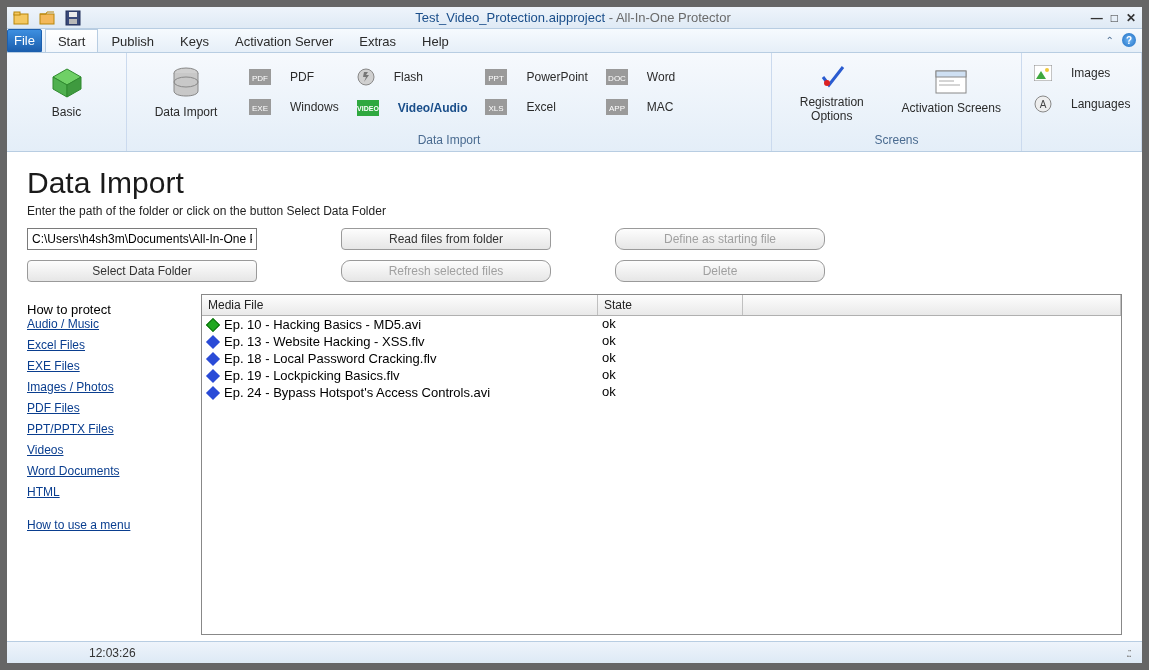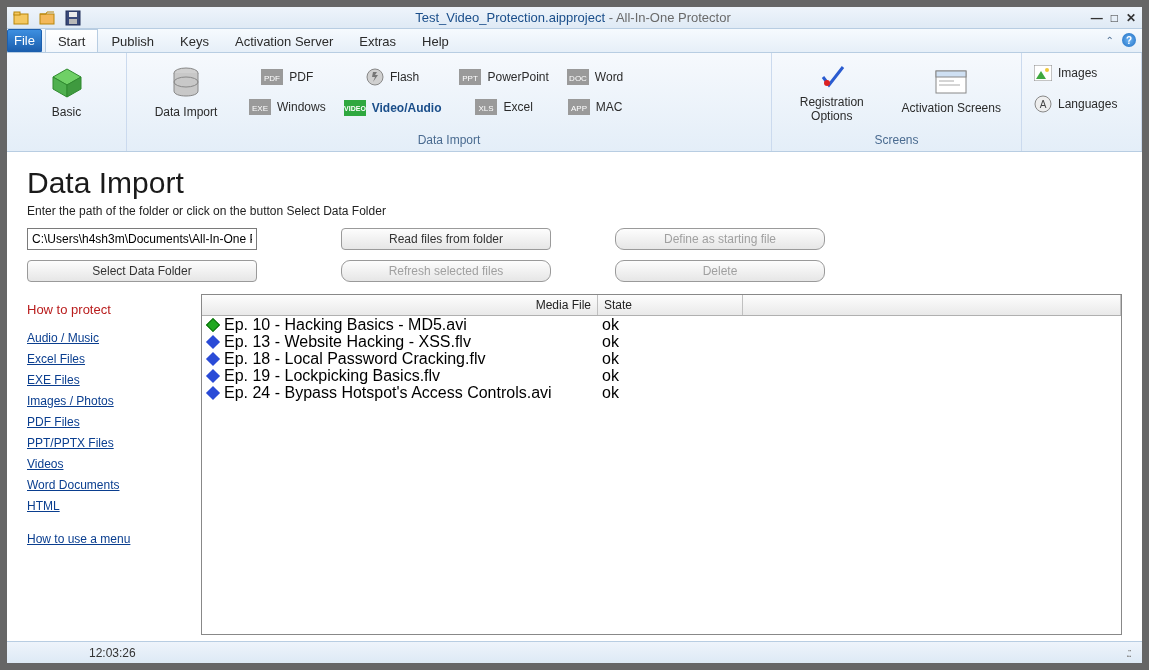--- a/index.html
+++ b/index.html
@@ -16,44 +16,44 @@
 .file-btn { background: linear-gradient(#3d8fe0, #1c5fae); color: #fff; padding: 3px 6px; border: 1px solid #1c5fae; border-radius: 2px 2px 0 0; margin: 0 3px 0 0; display: flex; align-items: center; font-size: 13px; }
 .menu-tab { padding: 4px 12px; color: #2b2b2b; font-size: 13px; display: flex; align-items: center; border: 1px solid transparent; border-bottom: none; cursor: default; }
 .menu-tab.active { background: linear-gradient(#fff, #f3f7fc); border-color: #b8cde2; }
 .ribbon { border-bottom: 1px solid #b8cde2; background: linear-gradient(#f6f9fd, #e4eef8); display: flex; align-items: stretch; }
 .ribbon-group { border-right: 1px solid #cbdaee; display: flex; flex-direction: column; }
 .rg-body { display: flex; align-items: center; gap: 18px; padding: 8px 14px; flex: 1; }
 .rg-label { text-align: center; font-size: 12px; color: #4a6b90; padding: 2px 0 4px; }
 .big-item { display: flex; flex-direction: column; align-items: center; gap: 4px; width: 90px; }
 .big-item .lbl { color: #2b2b2b; font-size: 12px; white-space: nowrap; text-align: center; }
 .small-stack { display: flex; flex-direction: column; gap: 14px; }
-.small-item { display: flex; align-items: center; gap: 6px; color: #2b2b2b; font-size: 12px; justify-content: center; }
+.small-item { display: flex; align-items: center; gap: 19px; color: #2b2b2b; font-size: 12px; }
 .small-item.active { color: #1a4e8a; font-weight: 600; }
 .icon-slot { display: inline-flex; align-items: center; justify-content: center; }
 .content { flex: 1; display: flex; flex-direction: column; padding: 14px 20px 6px; overflow: hidden; }
 .page-title { font-family: Arial, sans-serif; font-size: 30px; font-weight: 400; color: #1a1a1a; }
 .page-sub { font-size: 12px; color: #222; margin: 4px 0 10px; }
 .controls-row { display: grid; grid-template-columns: 250px 210px 210px; column-gap: 64px; row-gap: 10px; margin-bottom: 12px; }
 .path-input { width: 230px; height: 22px; border: 1px solid #7a7a7a; padding: 0 4px; font-size: 12px; }
 .btn { height: 22px; border: 1px solid #9a9a9a; border-radius: 4px; background: linear-gradient(#fdfdfd, #e6e6e6); color: #333; font-size: 12px; width: 210px; }
 .btn.disabled { color: #a0a0a0; border-radius: 9px; }
 .btn.sel { width: 230px; }
 .body-row { display: flex; gap: 18px; flex: 1; overflow: hidden; }
 .side-panel { width: 156px; padding-top: 8px; }
-.side-panel h4 { font-weight: 400; font-size: 13px; color: #b91c1c; margin-bottom: 14px; }
+.side-panel h4 { font-weight: 400; font-size: 13px; color: #000000; }
 .side-panel a { display: block; color: #0a3e8f; font-size: 12px; text-decoration: underline; margin-bottom: 7px; cursor: pointer; }
 .side-panel .gap { height: 12px; }
 .table-wrap { flex: 1; border: 1px solid #888; background: #fff; display: flex; flex-direction: column; overflow: hidden; }
 .thead { display: flex; background: linear-gradient(#fdfdfd, #e9e9e9); border-bottom: 1px solid #b0b0b0; }
 .th { padding: 3px 6px; font-size: 12px; color: #222; border-right: 1px solid #c0c0c0; }
-.th.c1 { flex: 0 0 396px; text-align: right; }
+.th.c1 { flex: 0 0 396px; }
 .th.c2 { flex: 0 0 145px; }
 .th.c3 { flex: 1; }
 .tbody { flex: 1; overflow: auto; }
-.tr { display: flex; padding: 8px 4px; align-items: center; height: 17px; font-size: 16px; }
+.tr { display: flex; padding: 0 4px; height: 17px; font-size: 13px; }
 .td.c1 { flex: 0 0 396px; display: flex; align-items: center; gap: 4px; }
 .td.c2 { flex: 0 0 145px; }
 .statusbar { height: 22px; background: linear-gradient(#eef4fb, #dde9f5); border-top: 1px solid #b8cde2; display: flex; align-items: center; padding: 0 12px; font-size: 12px; color: #333; }
 .statusbar .sgrip { margin-left: auto; color: #888; letter-spacing: -2px; }
 .help-icons-right { position: absolute; right: 6px; top: 26px; display: flex; gap: 8px; align-items: center; }
 .chev { color: #4a6b90; font-size: 10px; }
 .hq { width: 14px; height: 14px; border-radius: 50%; background: radial-gradient(#6fb5f5, #1c6cc0); color: #fff; display: inline-flex; align-items: center; justify-content: center; font-size: 10px; font-weight: bold; }
 .diamond { width: 10px; height: 10px; transform: rotate(45deg); display: inline-block; flex-shrink: 0; margin: 0 2px; }
 .d-blue { background: #2a4bd7; }
 .d-green { background: #1fa81f; border: 1px solid #0c6d0c; }

